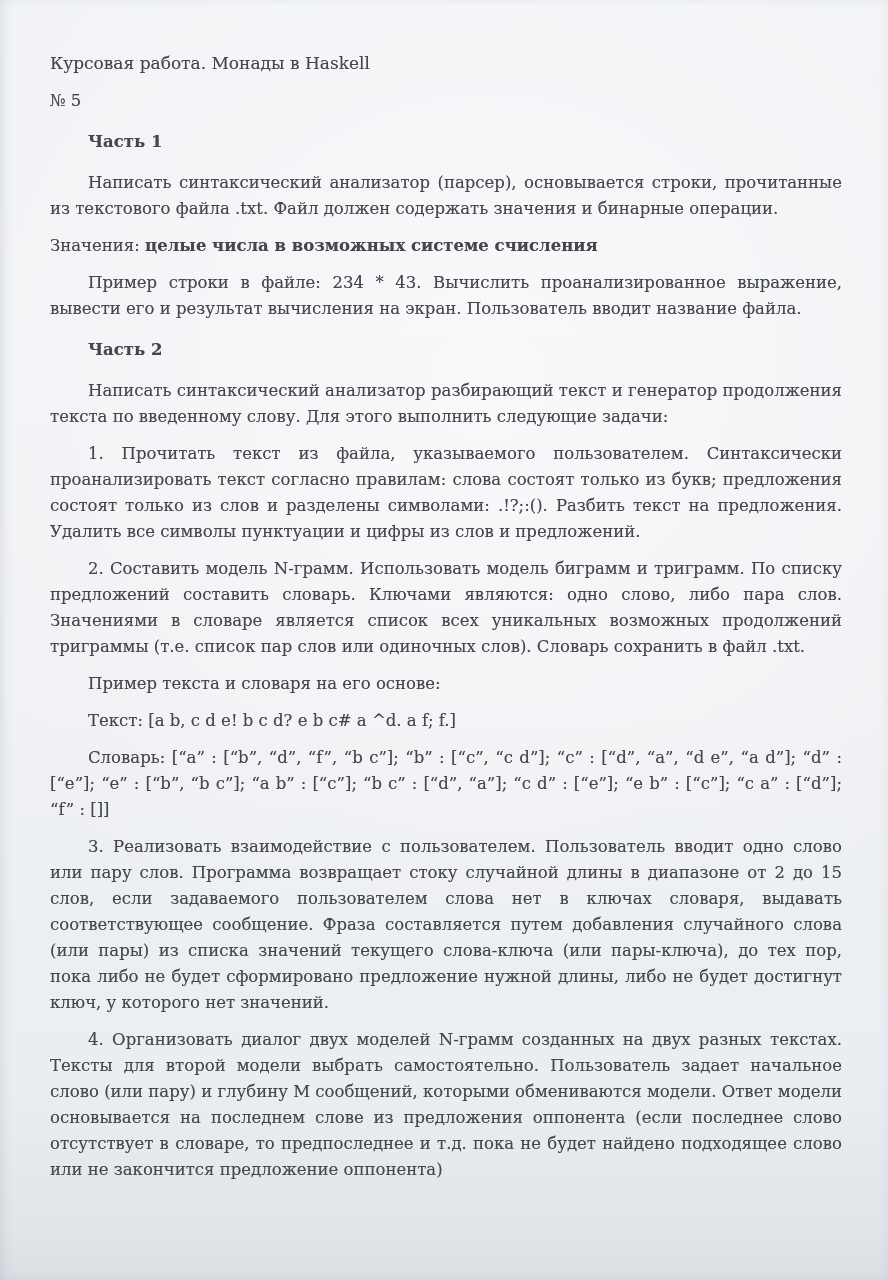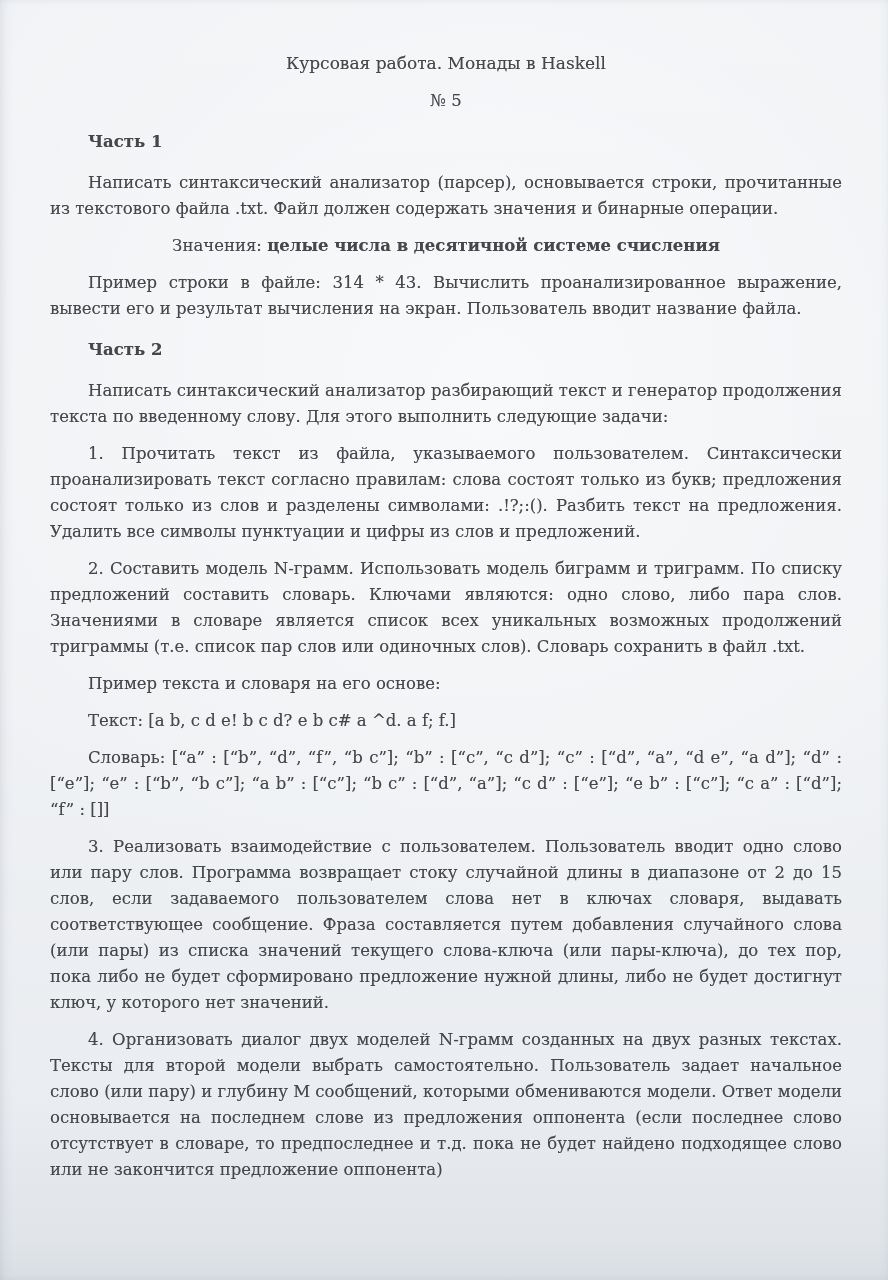--- a/index.html
+++ b/index.html
@@ -25,21 +25,21 @@
     padding: 50px 46px 0 50px;
     color: #45474b;
     font-size: 16.5px;
     line-height: 26px;
     text-shadow: 0 0 0.6px rgba(69,71,75,0.45);
   }
   p {
     margin: 11px 0;
   }
   .center {
-    text-align: center;
+    text-align: left;
     text-indent: 0;
   }
   .title {
     margin: 0 0 12px 0;
     font-size: 17px;
     font-weight: normal;
   }
   .para {
     text-align: justify;
     text-indent: 38px;
@@ -60,24 +60,24 @@
   <div class="content">
 
     <p class="center title">Курсовая работа. Монады в Haskell</p>
     <p class="center">№ 5</p>
 
 
     <p class="heading">Часть 1</p>
 
     <p class="para">Написать синтаксический анализатор (парсер), основывается строки, прочитанные из текстового файла .txt. Файл должен содержать значения и бинарные операции.</p>
 
-    <p class="center"><span>Значения:</span> <span class="b">целые числа в десятичной системе счисления</span></p>
+    <p class="center"><span>Значения:</span> <span class="b">целые числа в возможных системе счисления</span></p>
 
 
-    <p class="para">Пример строки в файле: 314 * 43. Вычислить проанализированное выражение, вывести его и результат вычисления на экран. Пользователь вводит название файла.</p>
+    <p class="para">Пример строки в файле: 234 * 43. Вычислить проанализированное выражение, вывести его и результат вычисления на экран. Пользователь вводит название файла.</p>
 
     <p class="heading">Часть 2</p>
 
     <p class="para">Написать синтаксический анализатор разбирающий текст и генератор продолжения текста по введенному слову. Для этого выполнить следующие задачи:</p>
 
     <p class="para">1. Прочитать текст из файла, указываемого пользователем. Синтаксически проанализировать текст согласно правилам: слова состоят только из букв; предложения состоят только из слов и разделены символами: .!?;:(). Разбить текст на предложения. Удалить все символы пунктуации и цифры из слов и предложений.</p>
 
     <p class="para">2. Составить модель N-грамм. Использовать модель биграмм и триграмм. По списку предложений составить словарь. Ключами являются: одно слово, либо пара слов. Значениями в словаре является список всех уникальных возможных продолжений триграммы (т.е. список пар слов или одиночных слов). Словарь сохранить в файл .txt.</p>
 
     <p class="para">Пример текста и словаря на его основе:</p>

